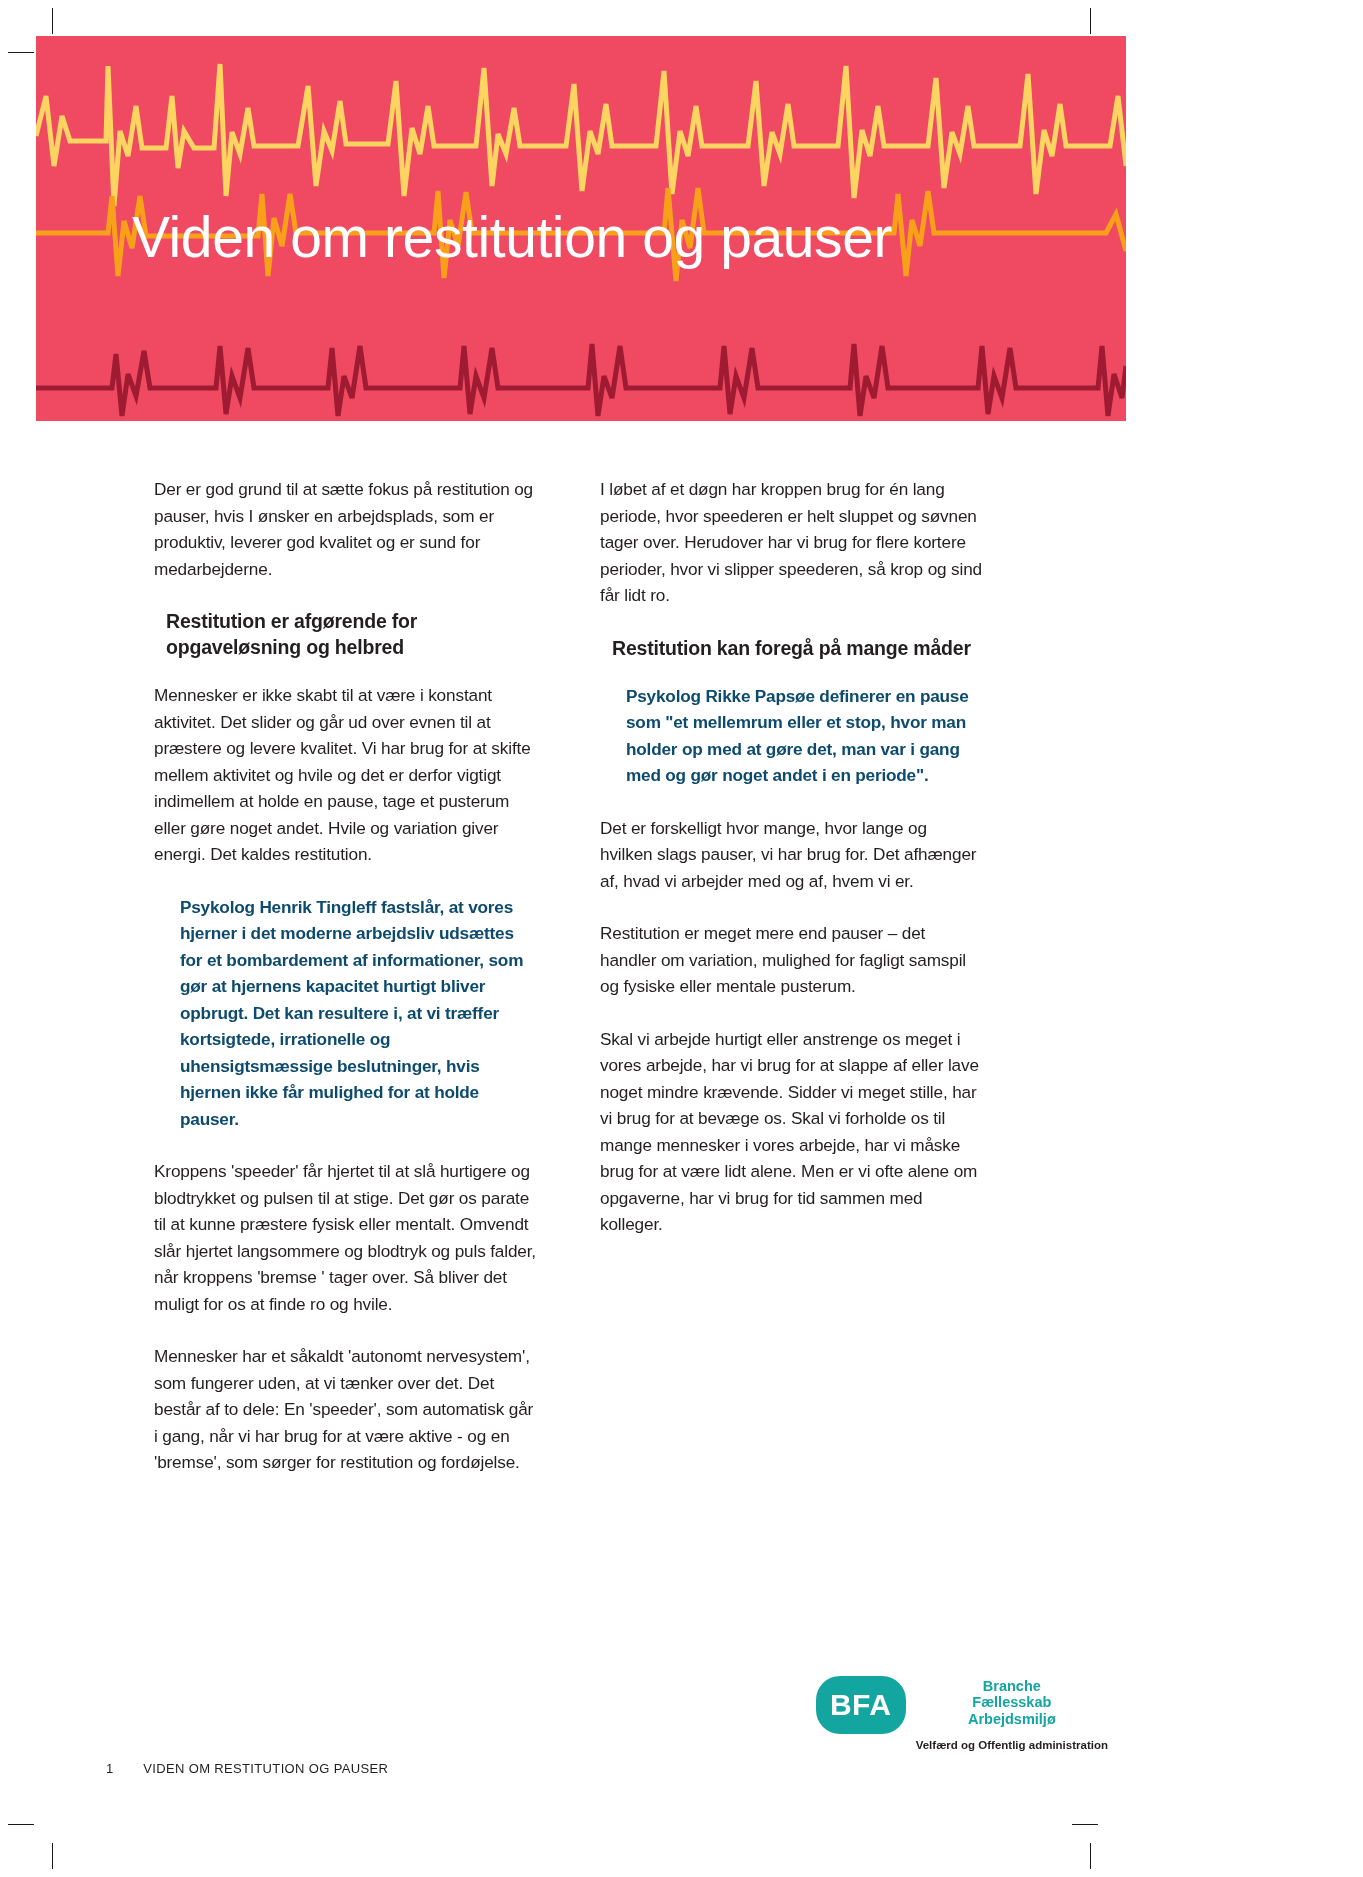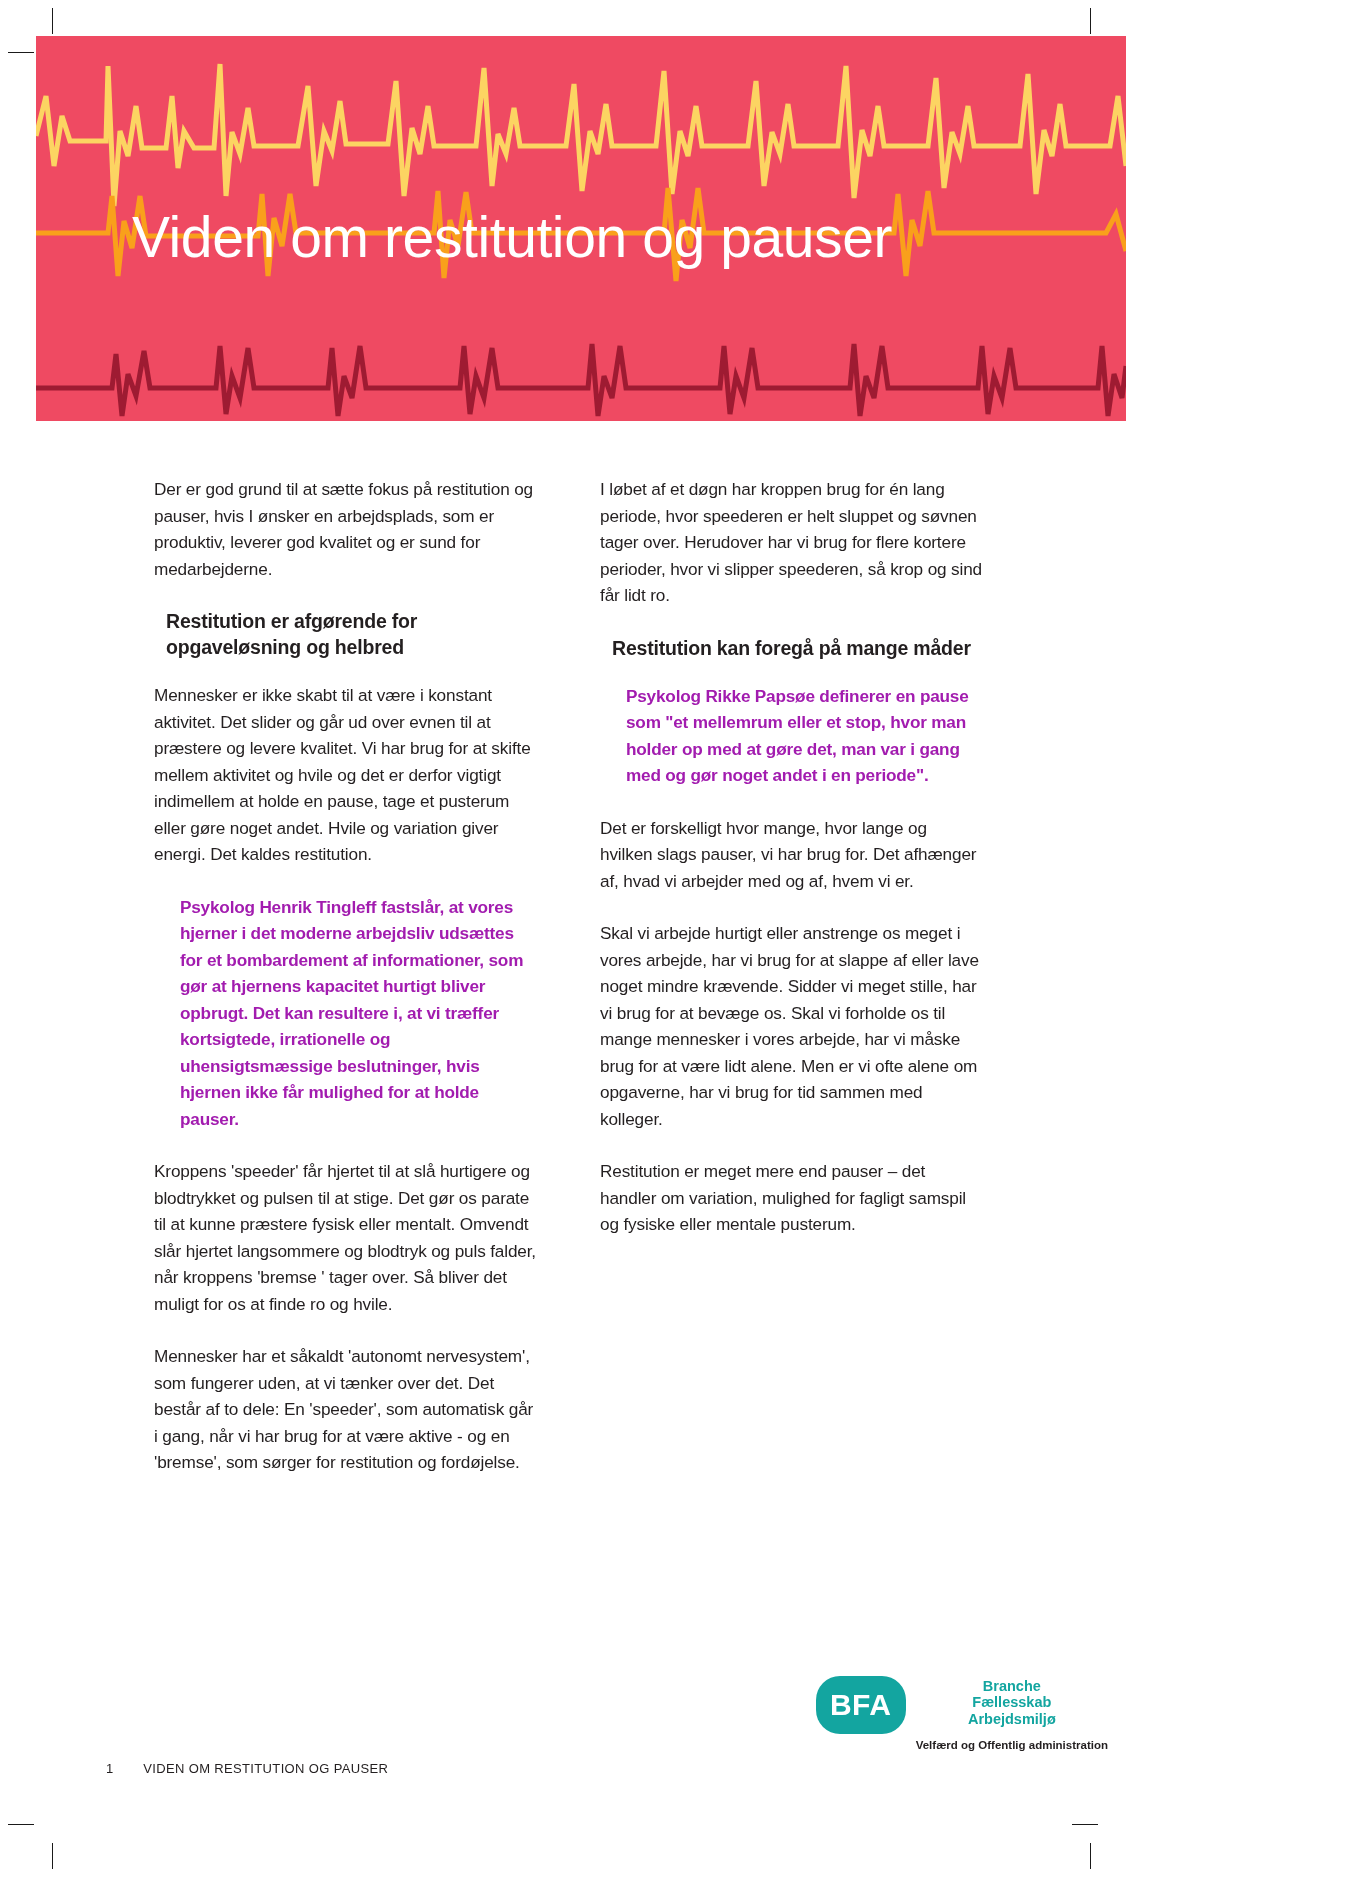--- a/index.html
+++ b/index.html
@@ -84,21 +84,21 @@
     font-weight: bold;
     color: #231f20;
     letter-spacing: -0.2px;
     font-family: "Liberation Sans", sans-serif;
   }
   .quote {
     margin: 4px 0 26px 26px;
     font-size: 17.2px;
     line-height: 26.5px;
     font-weight: bold;
-    color: #a21caf;
+    color: #0c4a6e;
     letter-spacing: -0.2px;
     font-family: "Liberation Sans", sans-serif;
   }
 
   
   .footer {
     position: absolute;
     left: 0;
     bottom: 28px;
     width: 1090px;
@@ -203,22 +203,22 @@
       <p class="quote">Psykolog Henrik Tingleff fastslår, at vores hjerner i det moderne arbejdsliv udsættes for et bombardement af informationer, som gør at hjernens kapacitet hurtigt bliver opbrugt. Det kan resultere i, at vi træffer kortsigtede, irrationelle og uhensigtsmæssige beslutninger, hvis hjernen ikke får mulighed for at holde pauser.</p>
       <p class="body">Kroppens 'speeder' får hjertet til at slå hurtigere og blodtrykket og pulsen til at stige. Det gør os parate til at kunne præstere fysisk eller mentalt. Omvendt slår hjertet langsommere og blodtryk og puls falder, når kroppens 'bremse ' tager over. Så bliver det muligt for os at finde ro og hvile.</p>
       <p class="body">Mennesker har et såkaldt 'autonomt nervesystem', som fungerer uden, at vi tænker over det. Det består af to dele: En 'speeder', som automatisk går i gang, når vi har brug for at være aktive - og en 'bremse', som sørger for restitution og fordøjelse.</p>
     </div>
 
     <div class="col right">
       <p class="body">I løbet af et døgn har kroppen brug for én lang periode, hvor speederen er helt sluppet og søvnen tager over. Herudover har vi brug for flere kortere perioder, hvor vi slipper speederen, så krop og sind får lidt ro.</p>
       <h2 class="heading">Restitution kan foregå på mange måder</h2>
       <p class="quote">Psykolog Rikke Papsøe definerer en pause som "et mellemrum eller et stop, hvor man holder op med at gøre det, man var i gang med og gør noget andet i en periode".</p>
       <p class="body">Det er forskelligt hvor mange, hvor lange og hvilken slags pauser, vi har brug for. Det afhænger af, hvad vi arbejder med og af, hvem vi er.</p>
+      <p class="body">Restitution er meget mere end pauser – det handler om variation, mulighed for fagligt samspil og fysiske eller mentale pusterum.</p>
       <p class="body">Skal vi arbejde hurtigt eller anstrenge os meget i vores arbejde, har vi brug for at slappe af eller lave noget mindre krævende. Sidder vi meget stille, har vi brug for at bevæge os. Skal vi forholde os til mange mennesker i vores arbejde, har vi måske brug for at være lidt alene. Men er vi ofte alene om opgaverne, har vi brug for tid sammen med kolleger.</p>
-      <p class="body">Restitution er meget mere end pauser – det handler om variation, mulighed for fagligt samspil og fysiske eller mentale pusterum.</p>
     </div>
 
   </div>
 
   <div class="footer">
     <div class="footer-left">
       <span class="page-num">1</span>
       <span class="footer-label">VIDEN OM RESTITUTION OG PAUSER</span>
     </div>
 

